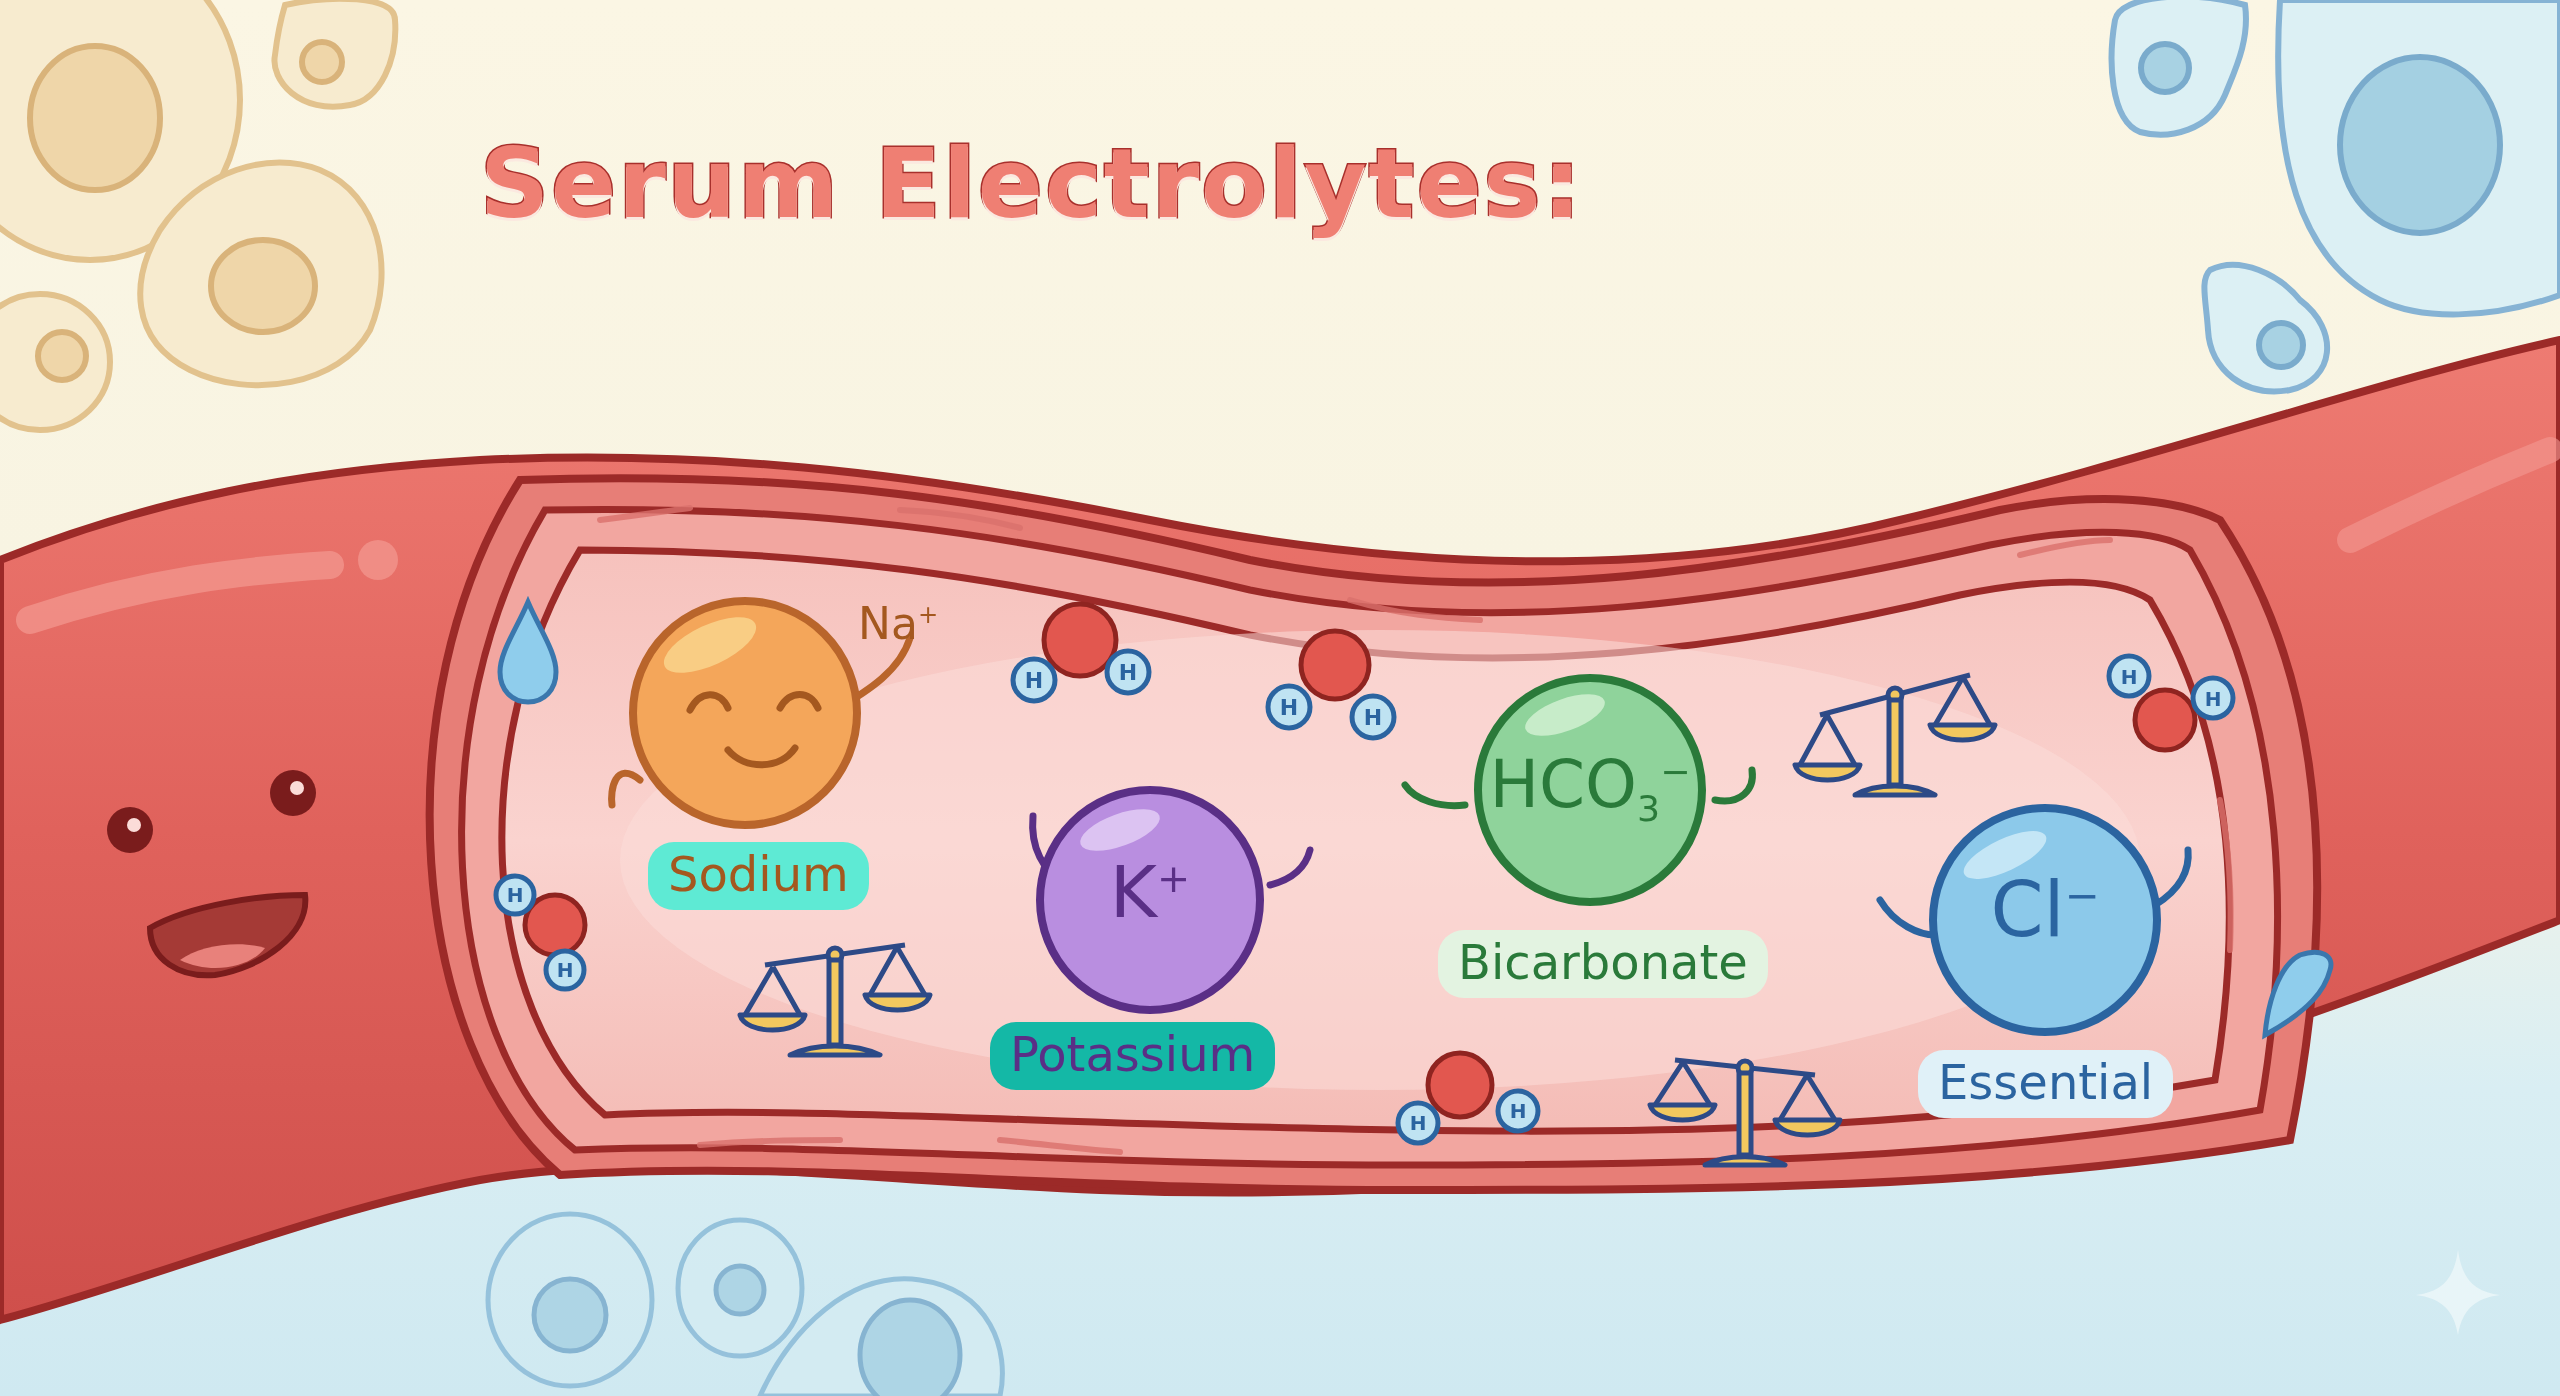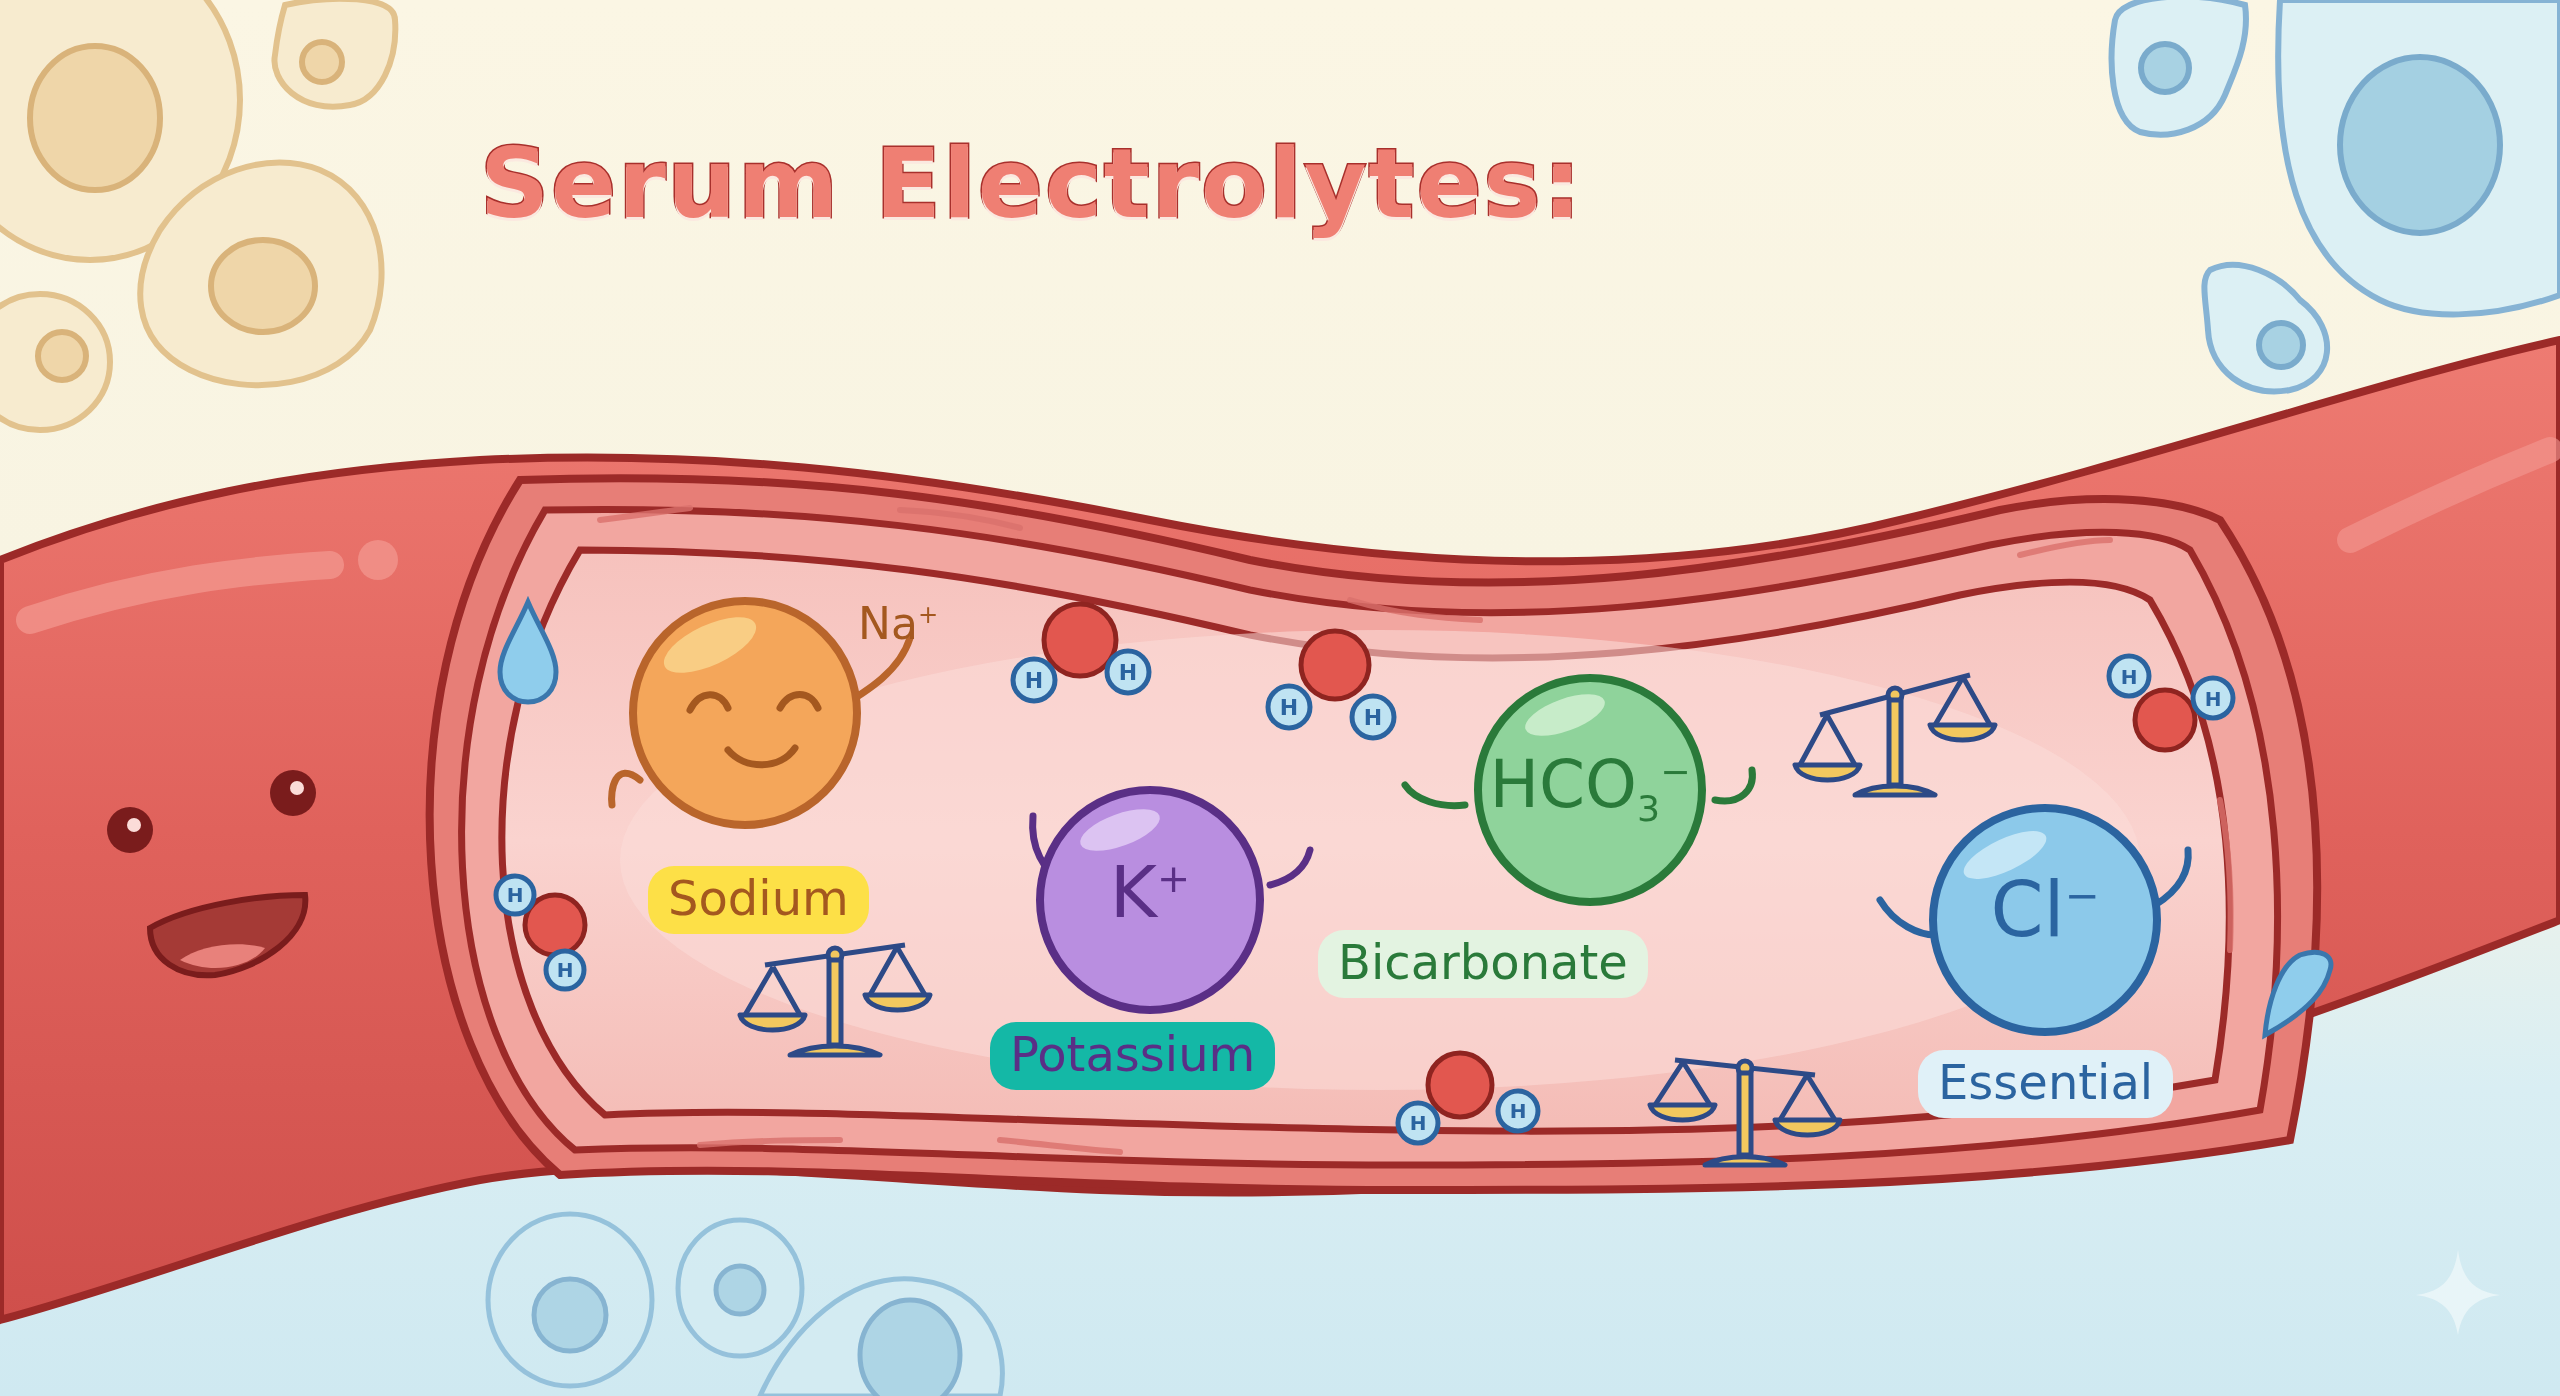--- a/index.html
+++ b/index.html
@@ -228,30 +228,30 @@
     </g>
 
     <path d="M2458 1250 C2462 1280 2475 1292 2500 1295 C2475 1298 2462 1310 2458 1335 C2454 1310 2441 1298 2416 1295 C2441 1292 2454 1280 2458 1250 Z" fill="#e8f5f8"></path>
   </svg>
 
   <div class="title title-1">Serum Electrolytes:</div>
 
   <div class="ion-text" style="left:858px; top:598px; font-size:44px; color:#a4581f; font-weight:normal;">
     <span>Na</span><sup>+</sup>
   </div>
-  <div class="label-pill" style="left:648px; top:842px; background:#fde047; color:#a4581f;margin-top:24px;">Sodium</div>
+  <div class="label-pill" style="left:648px; top:842px; background:#5eead4; color:#a4581f;">Sodium</div>
 
   <div class="ion-text" style="left:1090px; top:850px; width:120px; font-size:72px; color:#5a2f86; font-weight:normal;">
     <span>K</span><sup>+</sup>
   </div>
   <div class="label-pill" style="left:990px; top:1022px; background:#14b8a6; color:#5a2f86;">Potassium</div>
 
   <div class="ion-text" style="left:1470px; top:746px; width:240px; font-size:66px; color:#2a7a3a; font-weight:normal;">
     <span>HCO</span><sub>3</sub><sup>−</sup>
   </div>
-  <div class="label-pill" style="left:1318px; top:930px; background:#e3f3e1; color:#2a7a3a;">Bicarbonate</div>
+  <div class="label-pill" style="left:1438px; top:930px; background:#e3f3e1; color:#2a7a3a;">Bicarbonate</div>
 
   <div class="ion-text" style="left:1975px; top:865px; width:140px; font-size:76px; color:#2b64a0; font-weight:normal;">
     <span>Cl</span><sup>−</sup>
   </div>
   <div class="label-pill" style="left:1918px; top:1050px; background:#e0f1f8; color:#2b64a0;">Essential</div>
 
 </div>
 
 </body></html>

